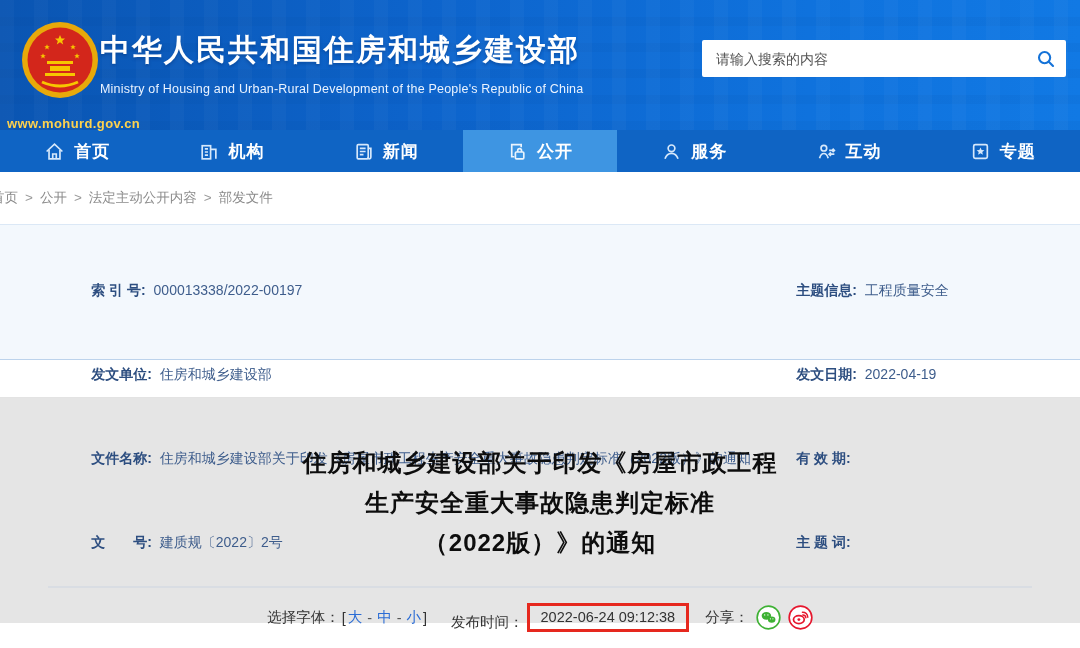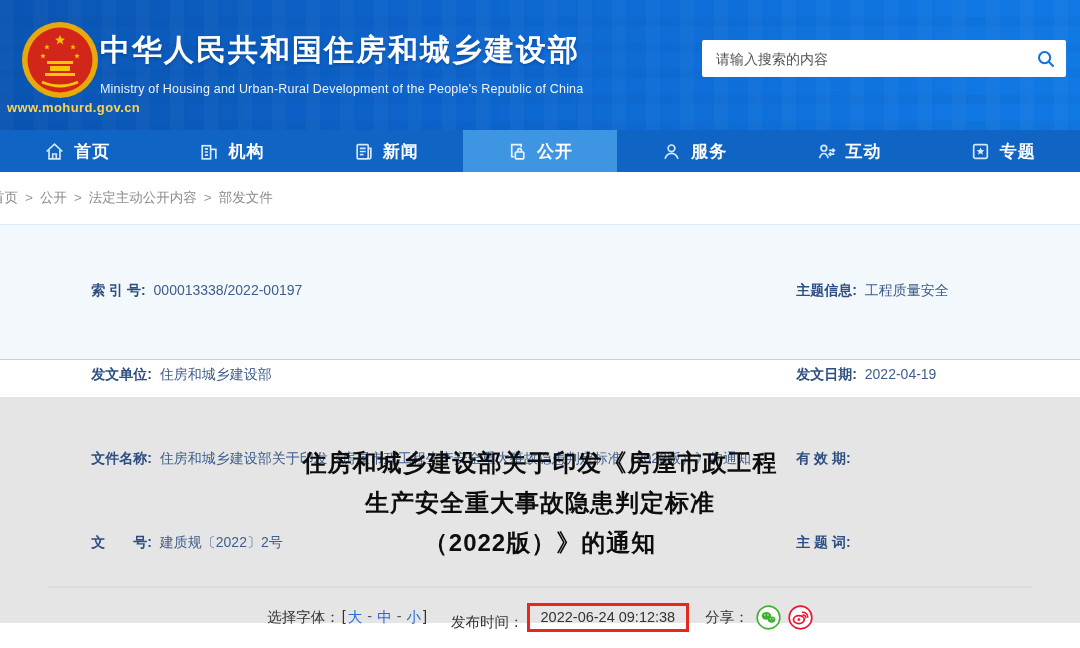--- a/index.html
+++ b/index.html
@@ -13,21 +13,21 @@
     position:absolute; inset:0; opacity:.55; pointer-events:none;
     background-image:
       repeating-linear-gradient(90deg, rgba(255,255,255,.05) 0 14px, rgba(0,0,0,0) 14px 34px),
       repeating-linear-gradient(0deg, rgba(8,60,130,.10) 0 9px, rgba(0,0,0,0) 9px 26px);
   }
   .emblem { position:absolute; left:20px; top:20px; width:80px; height:80px; }
   .title-block { position:absolute; left:100px; top:30px; color:#fff; }
   .site-title { font-size:30px; font-weight:bold; letter-spacing:2px;
     text-shadow:0 2px 3px rgba(0,40,100,.35); white-space:nowrap; }
   .site-subtitle { margin-top:11px; font-size:12.5px; color:#eaf3ff; letter-spacing:.2px; }
-  .site-url { position:absolute; left:7px; top:100px; color:#ffd24d; font-weight:bold;
+  .site-url { position:absolute; left:7px; top:116px; color:#ffd24d; font-weight:bold;
     font-size:13px; letter-spacing:.4px; }
   .search-box { position:absolute; right:14px; top:40px; width:364px; height:37px;
     background:#fff; border-radius:2px; display:flex; align-items:center; }
   .search-box input { flex:1; height:100%; border:none; outline:none; background:none;
     padding:0 6px 0 14px; font-size:14px; color:#333;
     font-family:"Liberation Sans","DejaVu Sans",sans-serif; }
   .search-box input::placeholder { color:#555; opacity:1; }
   .search-btn { width:40px; height:100%; display:flex; align-items:center;
     justify-content:center; cursor:pointer; }
 
@@ -54,21 +54,21 @@
   .info-value { color:#3e5d8c; }
 
   
   .content-card { margin-top:37px; border-top:1px solid #e3e3e3; background:#e5e5e5;
     height:226px; padding-top:45px; }
   .doc-title { text-align:center; font-size:24px; font-weight:bold; color:#0d0d0d;
     line-height:40px; letter-spacing:1px; }
   .title-divider { height:2px; background:#d9dde3; margin:23px 48px 0 48px; }
   .meta-row { display:flex; justify-content:center; align-items:center; margin-top:15px;
     font-size:14.5px; color:#333; }
-  .font-select { display:flex; align-items:flex-start; }
+  .font-select { display:flex; align-items:center; }
   .font-select .size-link { color:#2a6cd5; cursor:pointer; }
   .font-select .dash { margin:0 5px; color:#555; }
   .bracket { color:#333; margin:0 2px; }
   .publish { display:flex; align-items:flex-end; margin-left:22px; }
   .red-box { border:3px solid #e6281e; padding:3px 11px 4px; margin-left:3px;
     color:#333; white-space:nowrap; }
   .share { display:flex; align-items:center; margin-left:16px; gap:7px; }
   .share-icon { width:25px; height:25px; cursor:pointer; display:block; }
 </style>
 </head>

